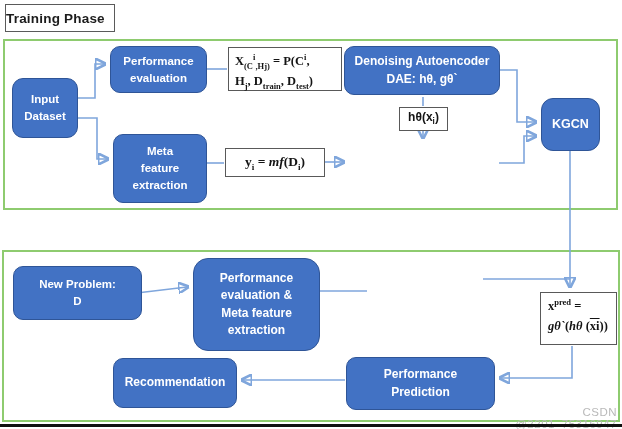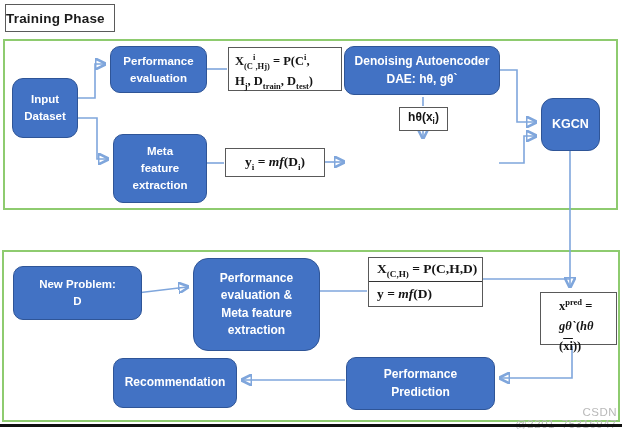--- a/index.html
+++ b/index.html
@@ -99,30 +99,22 @@
   <div class="bluebox" style="left:541px; top:98px; width:59px; height:53px; border-radius:12px; border-width:1.6px; font-size:12.5px;">KGCN</div>
 
   <div class="bluebox" style="left:13px; top:266px; width:129px; height:54px;">New Problem:
 D</div>
 
   <div class="bluebox" style="left:193px; top:258px; width:127px; height:93px; border-radius:15px; font-size:12px;">Performance
 evaluation &amp;
 Meta feature
 extraction</div>
 
-  <div class="formulabox" style="left:368px; top:257px; width:115px; height:50px;">
-    <div class="rec-formula-row top">
-      <span><span>X</span><sub>(C,H)</sub><span> = P(C,H,D)</span></span>
-    </div>
-    <div class="rec-formula-row">
-      <span><span>y = </span><span class="it">mf</span><span>(D)</span></span>
-    </div>
-  </div>
 
-  <div class="formulabox f-pad" style="left:540px; top:292px; width:77px; height:53px; font-size:12.5px; line-height:1.6; padding-left:18px;">
+  <div class="formulabox f-pad" style="left:540px; top:292px; width:77px; height:53px; font-size:12.5px; line-height:1.6; padding-left:7px;">
     <span><span>x</span><sup>pred</sup><span> =</span><br><span class="it">gθ`</span><span>(</span><span class="it">hθ</span><span> (</span><span class="ol">xi</span><span>))</span></span>
   </div>
 
   <div class="bluebox" style="left:113px; top:358px; width:124px; height:50px; font-size:12px;">Recommendation</div>
 
   <div class="bluebox" style="left:346px; top:357px; width:149px; height:53px; font-size:12px;">Performance
 Prediction</div>
 
   <div class="watermark" style="left:487px; top:406px; width:130px; text-align:right;">CSDN @2201_75316947</div>
   <div class="bottom-bar" style="left:0; top:424px; width:622px; height:3px;"></div>

